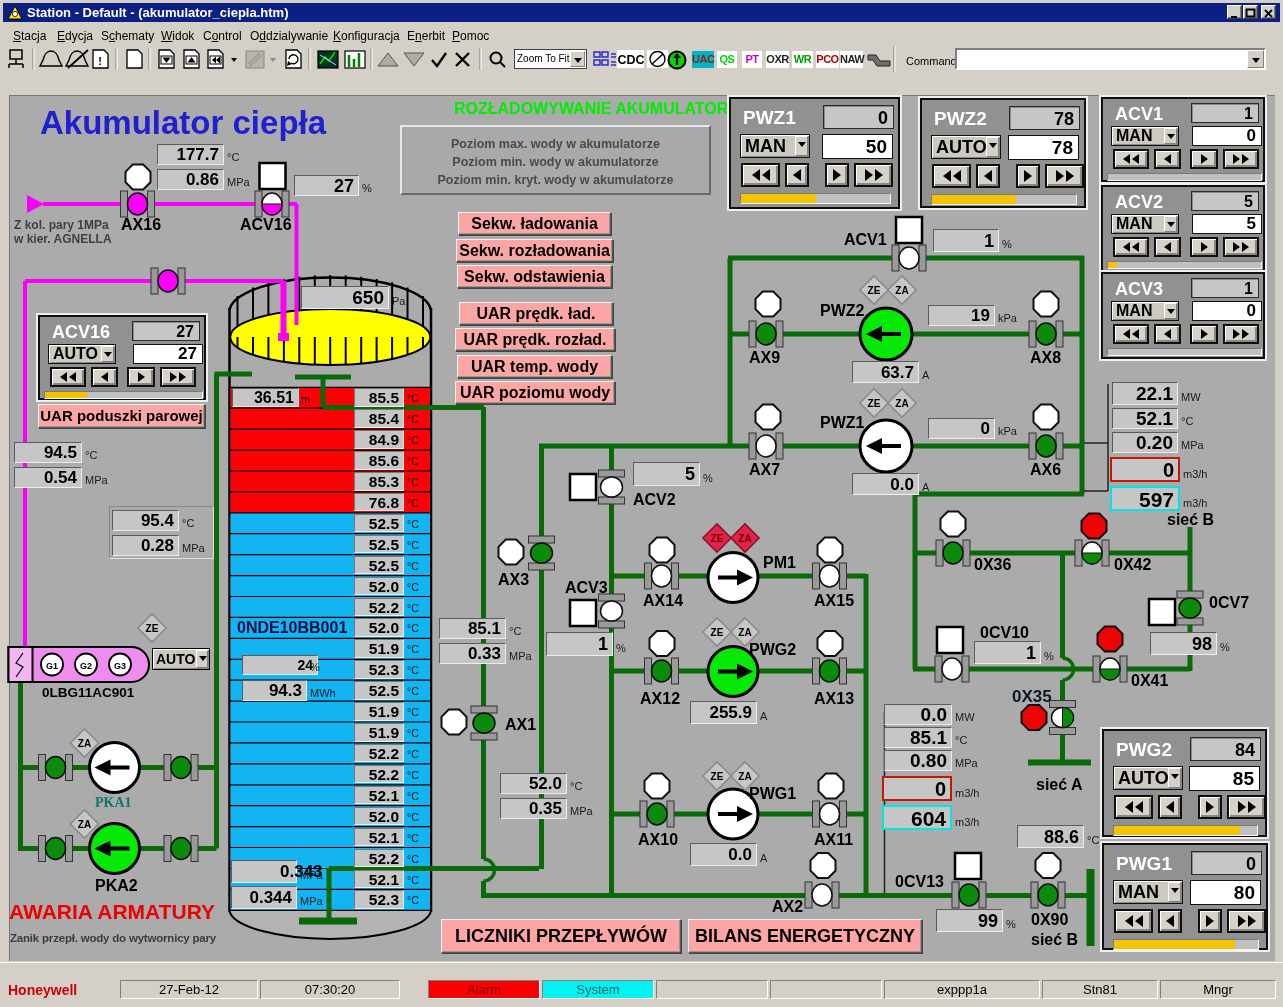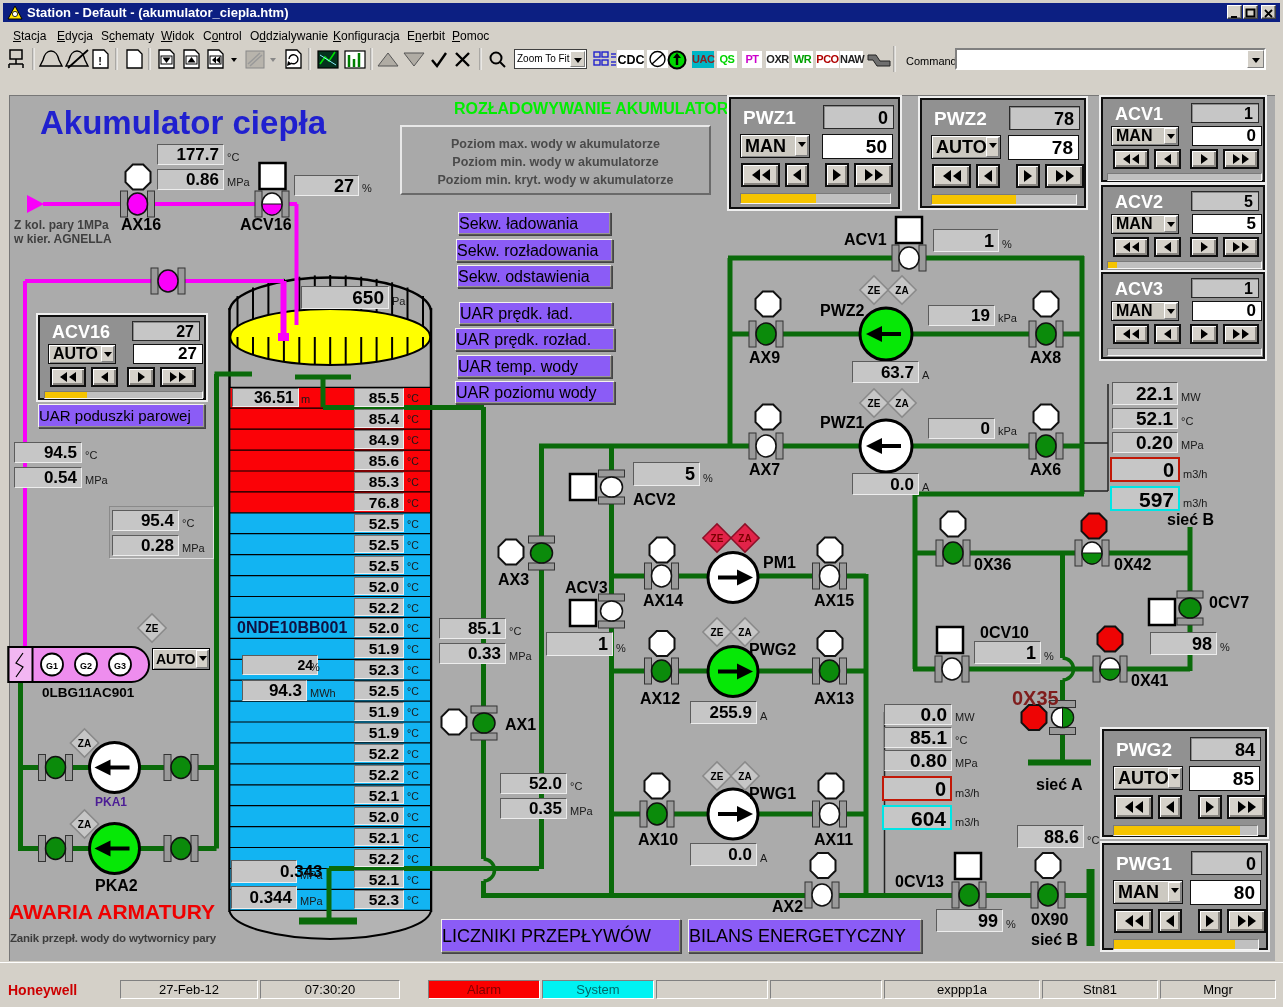--- a/index.html
+++ b/index.html
@@ -1,20 +1,20 @@
 <!DOCTYPE html>
 <html><head><meta charset="utf-8"><style>
 *{margin:0;padding:0;box-sizing:border-box;}
 html,body{width:1283px;height:1007px;overflow:hidden;background:#d4d0c8;font-family:"Liberation Sans",sans-serif;}
 svg text{font-family:"Liberation Sans",sans-serif;}
 #scr{position:absolute;left:0;top:0;width:1283px;height:1007px;}
 .tx{position:absolute;white-space:pre;}
 .vb{position:absolute;background:#c6c6c6;font-weight:bold;color:#000;text-align:right;padding-right:4px;font-family:"Liberation Sans",sans-serif;}
 .un{position:absolute;color:#1a1a1a;font-weight:normal;}
-.btn{position:absolute;white-space:nowrap;overflow:hidden;background:#8b5cf6;border:1px solid #555;border-top-color:#f4f2ee;border-left-color:#f4f2ee;box-shadow:1px 1px 0 #444, inset -1px -1px 0 #9a9792;font-weight:normal;color:#000;text-align:left;}
+.btn{position:absolute;white-space:nowrap;overflow:hidden;background:#fca5a5;border:1px solid #555;border-top-color:#f4f2ee;border-left-color:#f4f2ee;box-shadow:1px 1px 0 #444, inset -1px -1px 0 #9a9792;font-weight:bold;color:#000;text-align:center;}
 .fp{position:absolute;background:#919191;border:2px solid #0f0f0f;box-shadow:0 0 0 2px #efefef;}
 .fpt{position:absolute;color:#fff;font-weight:bold;font-family:"Liberation Sans",sans-serif;}
 .fpv{position:absolute;background:#c6c6c6;border:1px solid #2a2a2a;box-shadow:inset 1px 1px 0 #8a8a8a;font-weight:bold;text-align:right;padding-right:5px;}
 .fpm{position:absolute;background:#ccc9c1;border:1px solid #111;box-shadow:inset 1px 1px 0 #fff,inset -1px -1px 0 #888;}
 .fpmt{position:absolute;left:4px;top:0;font-weight:bold;}
 .fpdd{position:absolute;right:1px;top:1px;background:#d4d0c8;border:1px solid #808080;border-top-color:#fff;border-left-color:#fff;}
 .fps{position:absolute;background:#fff;border:1.5px solid #111;font-weight:bold;text-align:right;padding-right:5px;}
 .fpb{position:absolute;background:#d6d2ca;border:2px solid #0f0f0f;box-shadow:inset 1px 1px 0 #fff,inset -2px -2px 0 #8a8782;display:flex;align-items:center;justify-content:center;gap:2px;}
 .fpbar{position:absolute;background:#c0c0c0;border:1px solid #f5f5f5;border-top-color:#7a7a7a;border-left-color:#7a7a7a;}
 .fpfill{height:100%;background:#f5c400;}
@@ -854,28 +854,28 @@
     <div class="tx" style="left:814px;top:592px;font-size:16px;color:#000;font-weight:bold;">AX15</div>
     <div class="tx" style="left:763px;top:554px;font-size:16px;color:#000;font-weight:bold;">PM1</div>
     <div class="tx" style="left:640px;top:690px;font-size:16px;color:#000;font-weight:bold;">AX12</div>
     <div class="tx" style="left:814px;top:690px;font-size:16px;color:#000;font-weight:bold;">AX13</div>
     <div class="tx" style="left:749px;top:641px;font-size:16px;color:#000;font-weight:bold;">PWG2</div>
     <div class="tx" style="left:749px;top:785px;font-size:16px;color:#000;font-weight:bold;">PWG1</div>
     <div class="tx" style="left:638px;top:831px;font-size:16px;color:#000;font-weight:bold;">AX10</div>
     <div class="tx" style="left:814px;top:831px;font-size:16px;color:#000;font-weight:bold;">AX11</div>
     <div class="tx" style="left:505px;top:716px;font-size:16px;color:#000;font-weight:bold;">AX1</div>
     <div class="tx" style="left:772px;top:898px;font-size:16px;color:#000;font-weight:bold;">AX2</div>
-    <div class="tx" style="left:95px;top:795px;font-size:12px;color:#4c1d95;font-weight:bold;">PKA1</div>
+    <div class="tx" style="left:95px;top:795px;font-size:14px;color:#0f766e;font-weight:bold;font-family:Liberation Serif, serif;">PKA1</div>
     <div class="tx" style="left:95px;top:877px;font-size:16px;color:#000;font-weight:bold;">PKA2</div>
     <div class="tx" style="left:974px;top:556px;font-size:16px;color:#000;font-weight:bold;">0X36</div>
     <div class="tx" style="left:1114px;top:556px;font-size:16px;color:#000;font-weight:bold;">0X42</div>
     <div class="tx" style="left:980px;top:624px;font-size:16px;color:#000;font-weight:bold;">0CV10</div>
     <div class="tx" style="left:1131px;top:672px;font-size:16px;color:#000;font-weight:bold;">0X41</div>
     <div class="tx" style="left:1209px;top:594px;font-size:16px;color:#000;font-weight:bold;">0CV7</div>
-    <div class="tx" style="left:1012px;top:687px;font-size:20px;color:#7f1d1d;font-weight:bold;">0X35</div>
+    <div class="tx" style="left:1012px;top:687px;font-size:17px;color:#0f172a;font-weight:bold;">0X35</div>
     <div class="tx" style="left:895px;top:873px;font-size:16px;color:#000;font-weight:bold;">0CV13</div>
     <div class="tx" style="left:1031px;top:911px;font-size:16px;color:#000;font-weight:bold;">0X90</div>
     <div class="tx" style="left:1036px;top:776px;font-size:16px;color:#000;font-weight:bold;">sieć A</div>
     <div class="tx" style="left:1167px;top:511px;font-size:16px;color:#000;font-weight:bold;">sieć B</div>
     <div class="tx" style="left:1031px;top:931px;font-size:16px;color:#000;font-weight:bold;">sieć B</div>
     <div class="tx" style="left:42px;top:685px;font-size:13.5px;color:#000;font-weight:bold;">0LBG11AC901</div>
     <div class="tx" style="left:237px;top:619px;font-size:16px;color:#101040;font-weight:bold;">0NDE10BB001</div>
     <div class="tx" style="left:9px;top:900px;font-size:21px;color:#ee0000;font-weight:bold;">AWARIA ARMATURY</div>
     <div class="tx" style="left:10px;top:932px;font-size:11.5px;color:#3c3c3c;font-weight:bold;letter-spacing:-0.2px;">Zanik przepł. wody do wytwornicy pary</div>
     <div style="position:absolute;left:0;top:961px;width:1283px;height:46px;background:#d4d0c8;"></div>

